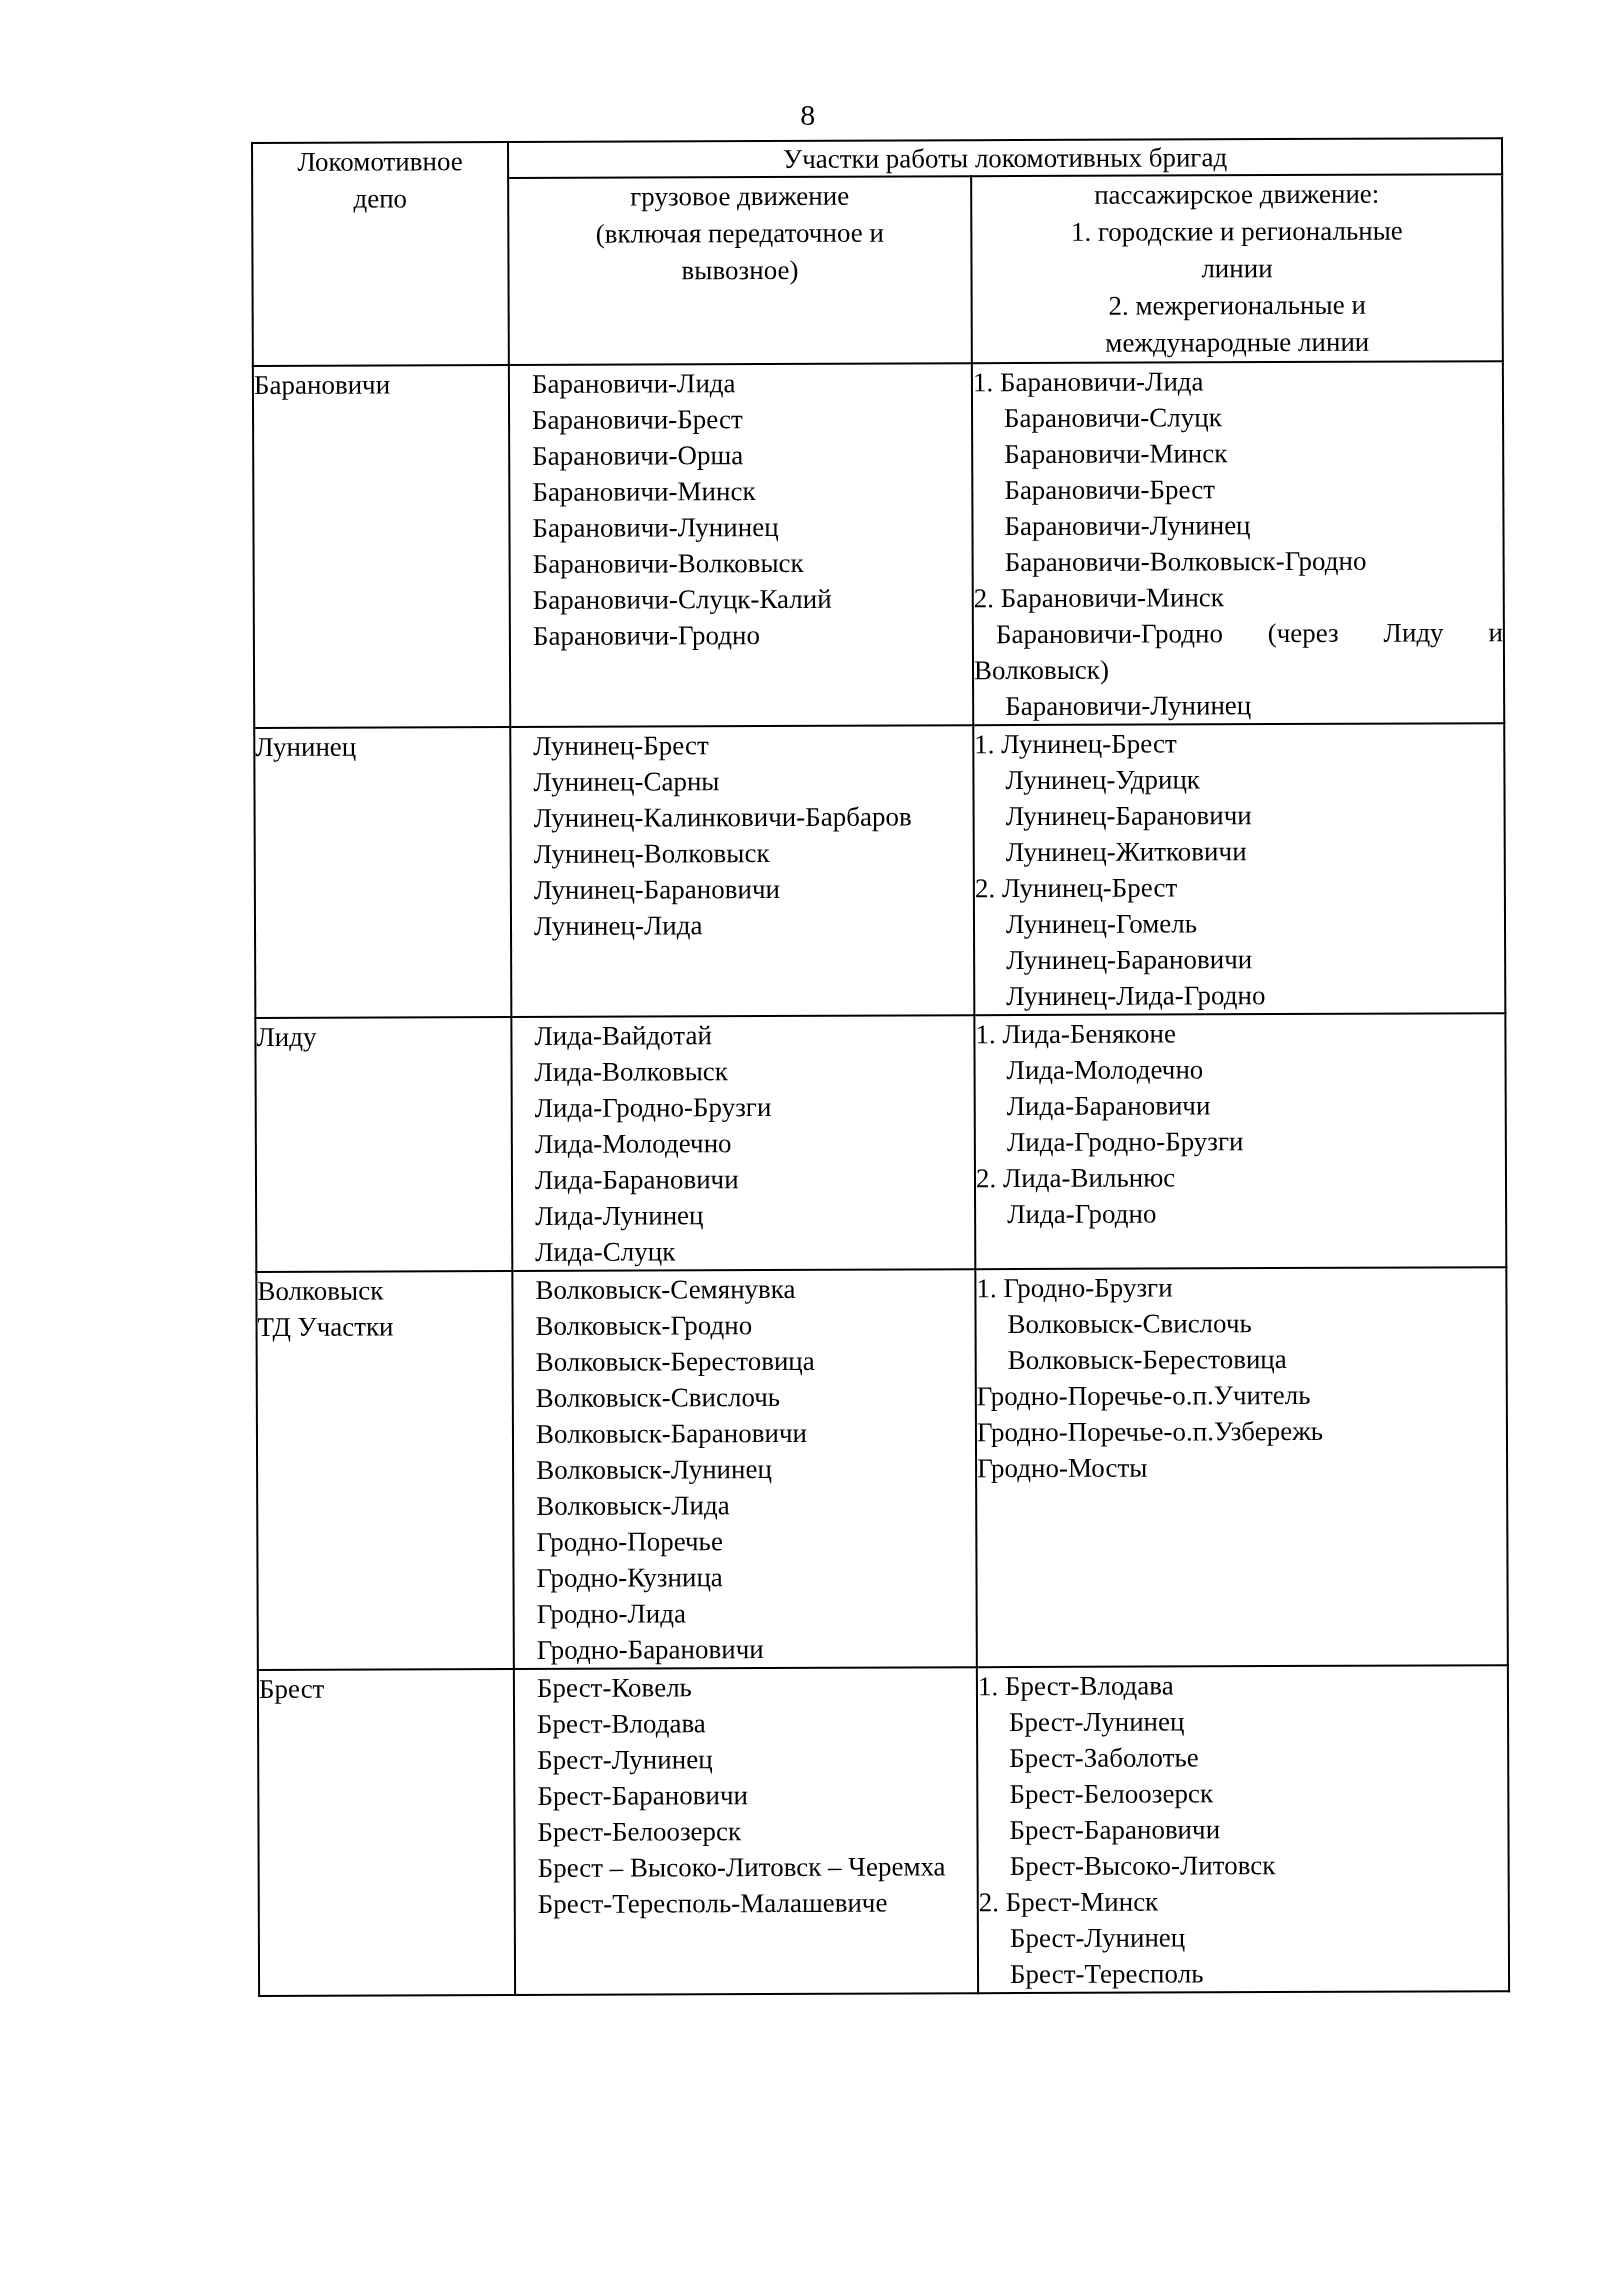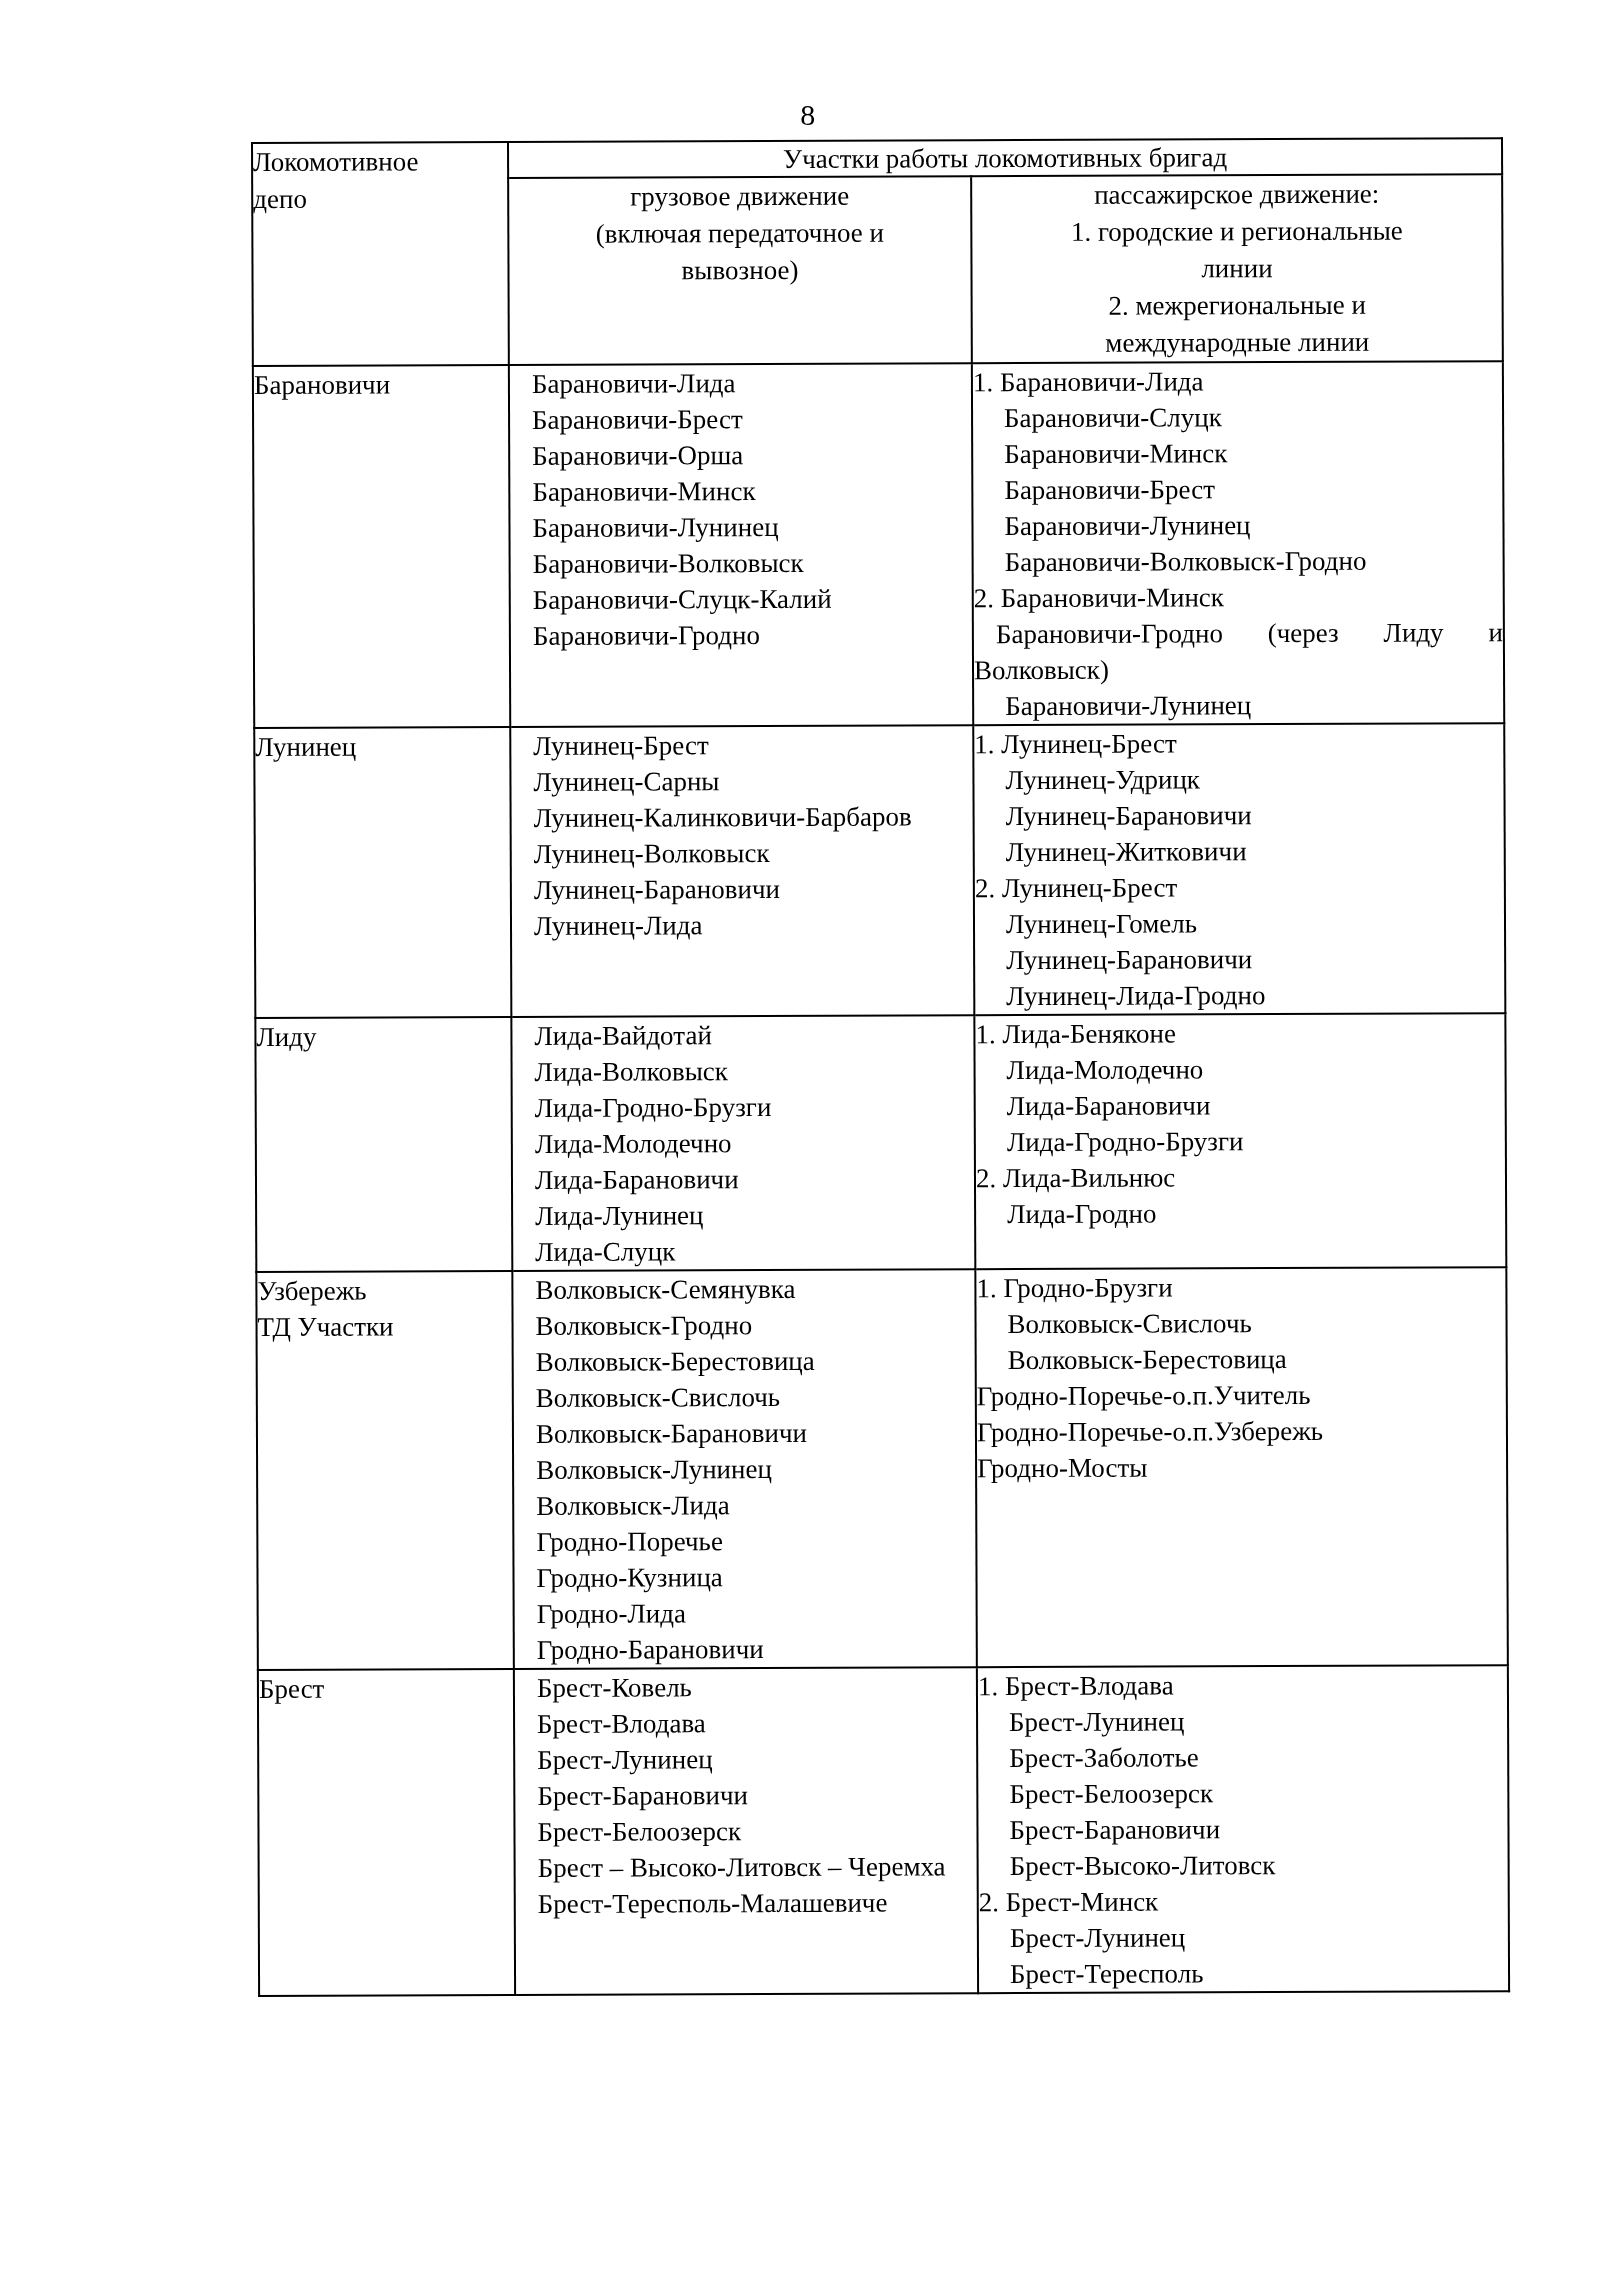--- a/index.html
+++ b/index.html
@@ -67,20 +67,21 @@
   col.c3 { width: 531px; }
 
   
   .th-span {
     text-align: center;
     padding: 3.9px 6.5px 5.2px 6.5px;
     font-size: 27px;
     line-height: 34px;
   }
   .th-depot {
+    text-align: center;
     vertical-align: middle;
     padding: 6.5px 9px;
     font-size: 27px;
     line-height: 37px;
   }
   .th-freight {
     text-align: center;
     vertical-align: middle;
     padding: 9px 17px;
     font-size: 27px;
@@ -245,21 +246,21 @@
             <p class="route sub">Лида-Молодечно</p>
             <p class="route sub">Лида-Барановичи</p>
             <p class="route sub">Лида-Гродно-Брузги</p>
             <p class="route numbered">2. Лида-Вильнюс</p>
             <p class="route sub">Лида-Гродно</p>
           </td>
         </tr>
 
         <tr>
           <td class="depot-name">
-            <div class="depot-line">Узбережь</div>
+            <div class="depot-line">Волковыск</div>
             <div class="depot-line">ТД Участки</div>
           </td>
           <td class="routes pad-lg">
             <p class="route">Волковыск-Семянувка</p>
             <p class="route">Волковыск-Гродно</p>
             <p class="route">Волковыск-Берестовица</p>
             <p class="route">Волковыск-Свислочь</p>
             <p class="route">Волковыск-Барановичи</p>
             <p class="route">Волковыск-Лунинец</p>
             <p class="route">Волковыск-Лида</p>

